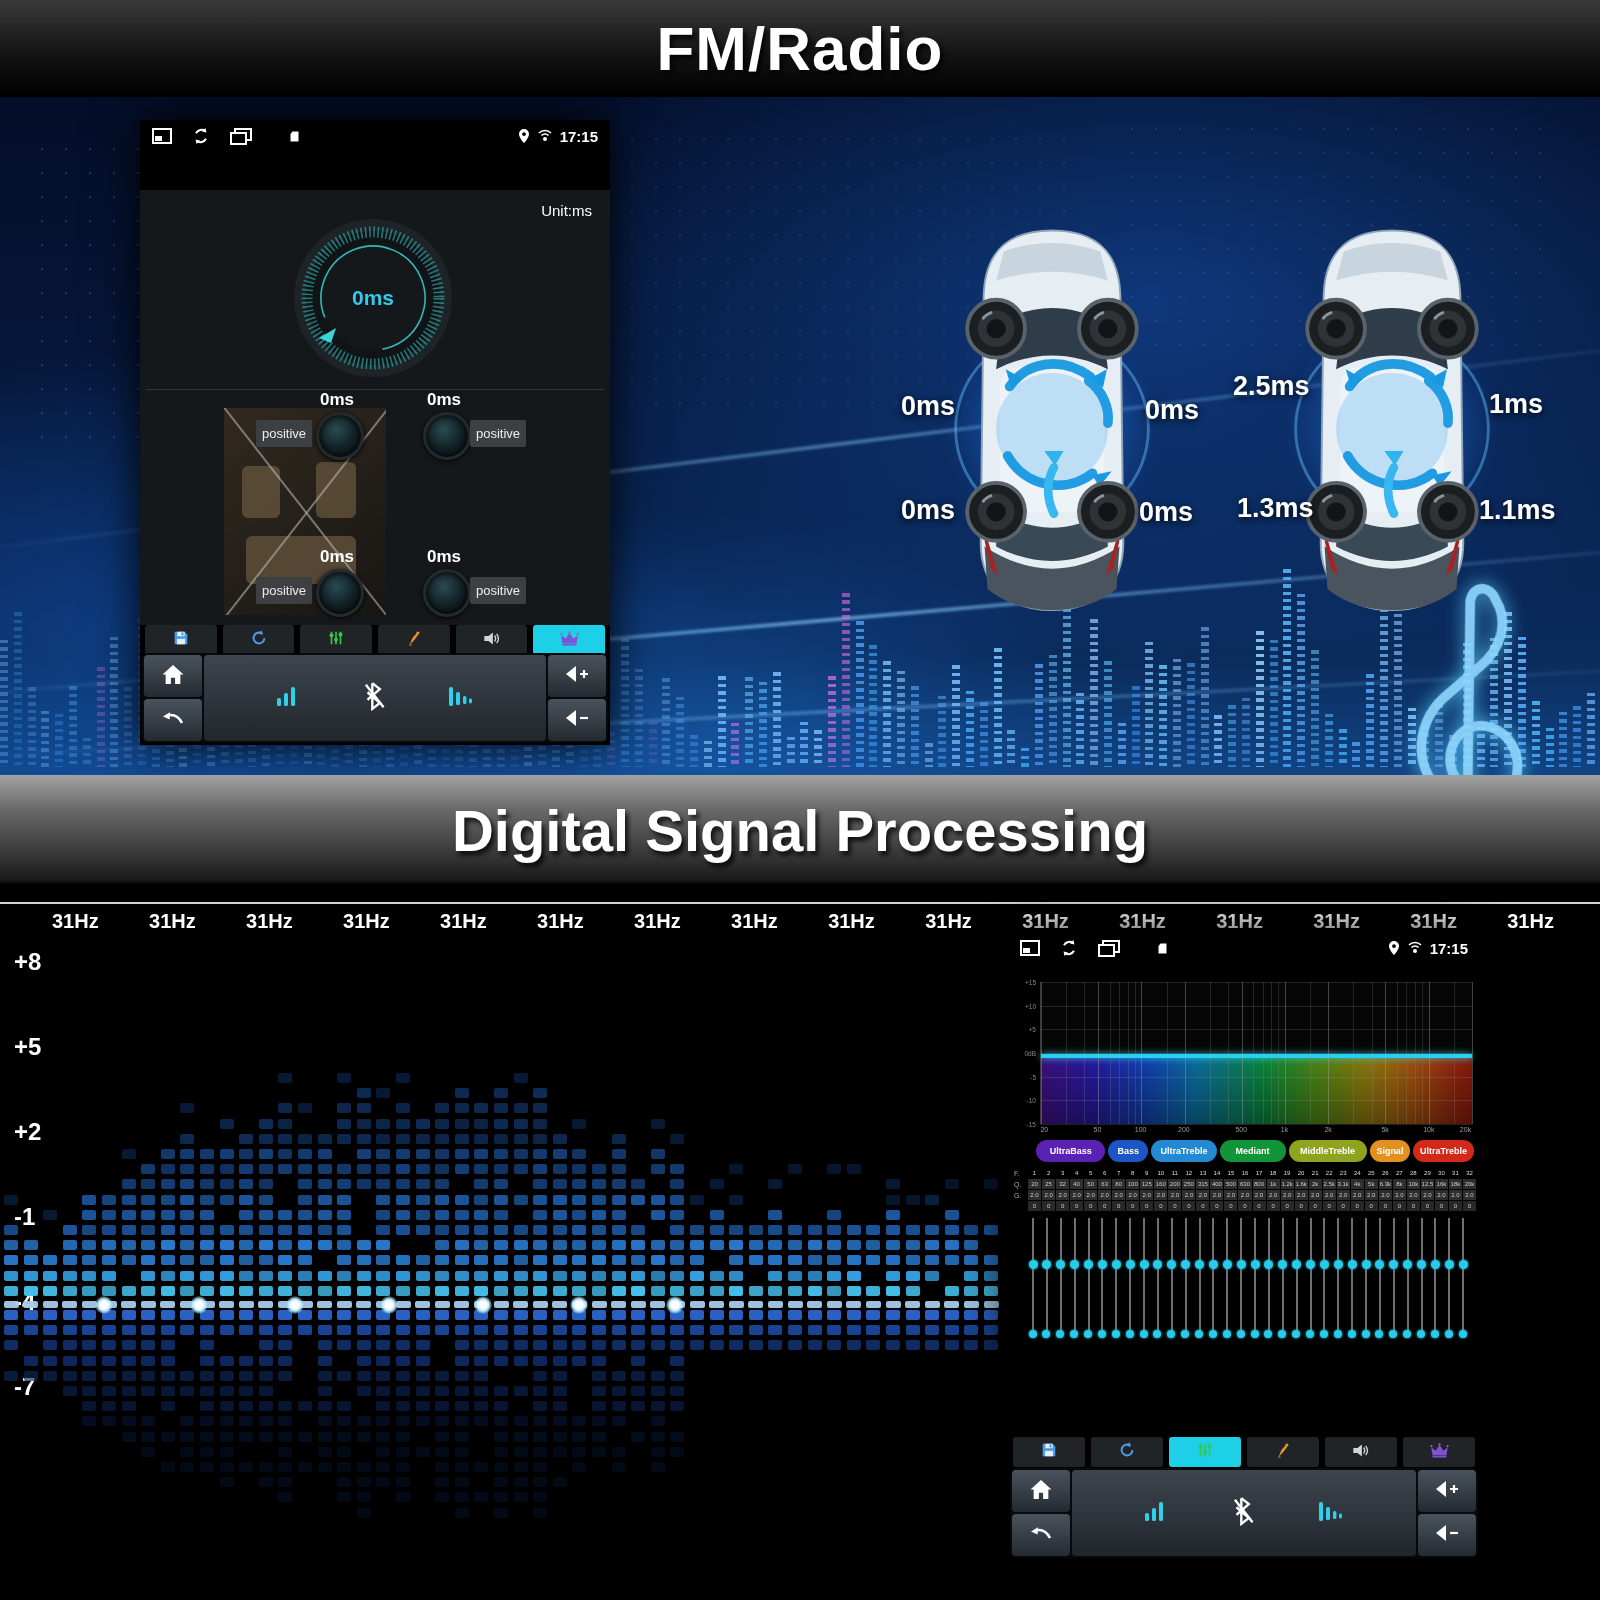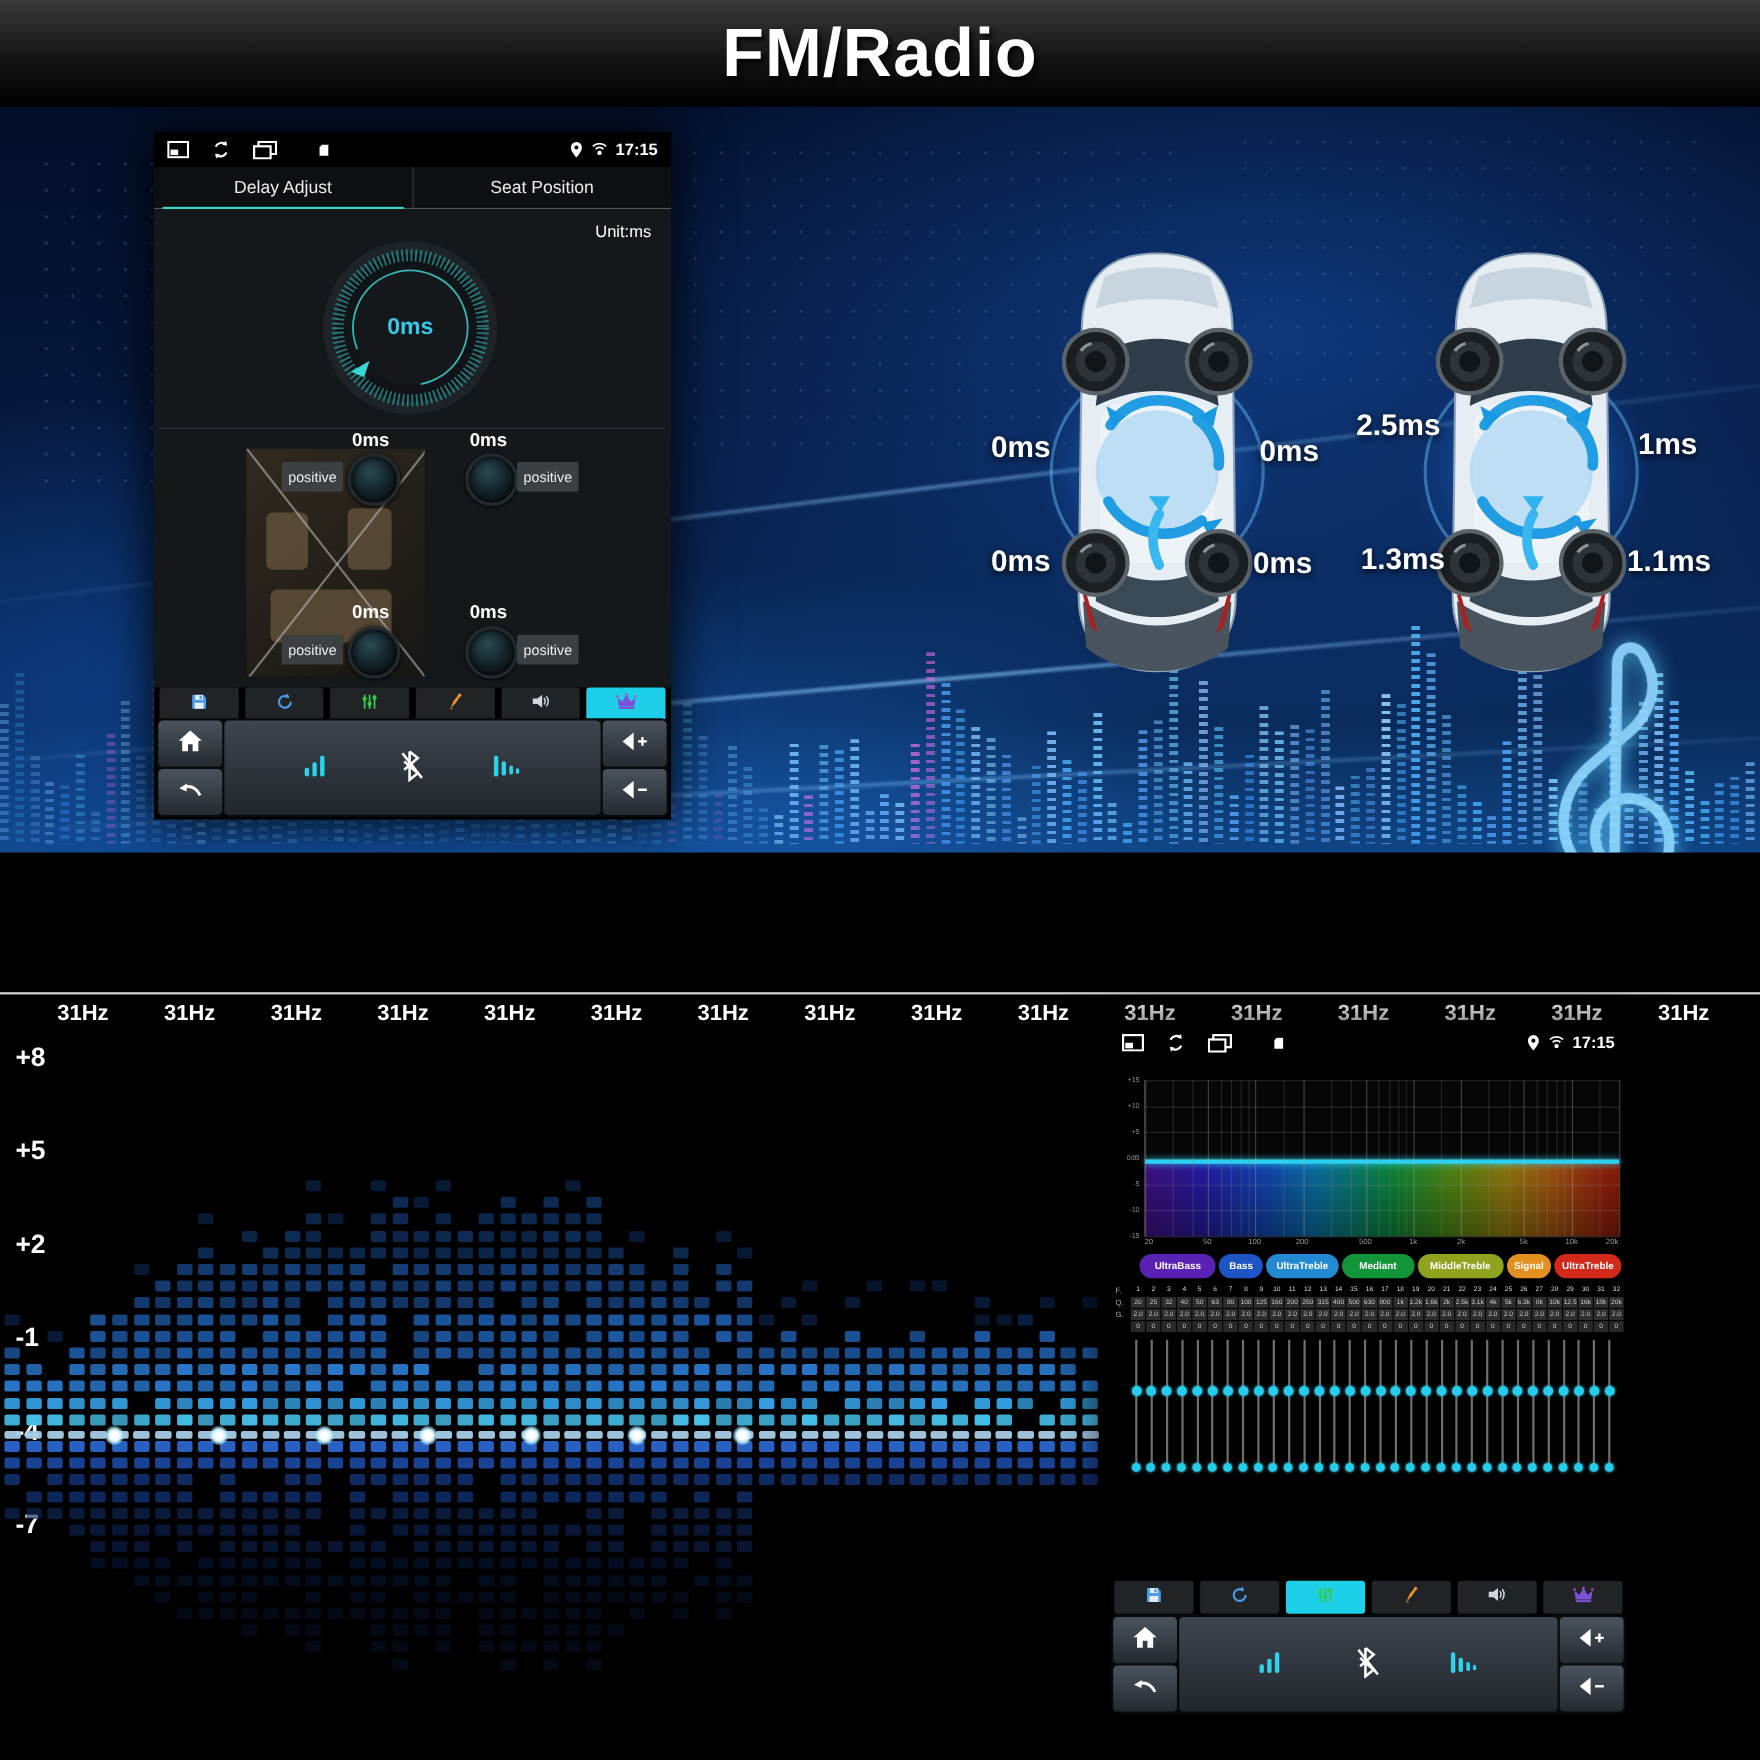--- a/index.html
+++ b/index.html
@@ -313,24 +313,20 @@
             </span>
             <span class="sbi">
               <svg width="16" height="14" viewBox="0 0 16 14">
                 <circle cx="8" cy="10" r="2" fill="#fff"></circle>
                 <path d="M4.5,6.5 a5,5 0 0 1 7,0 M2,4 a8.5,8.5 0 0 1 12,0" stroke="#fff" stroke-width="1.6" fill="none"></path>
               </svg>
             </span>
             <span class="sb-time">17:15</span>
           </span>
         </div>
-      <div class="tabs">
-        <div class="tab active">Delay Adjust</div>
-        <div class="tab">Seat Position</div>
-      </div>
       <div class="content">
         <div class="unit">Unit:ms</div>
         <div class="dial">
           <svg viewBox="0 0 160 160" width="160" height="160">
             <circle cx="80" cy="80" r="73" fill="#101417" stroke="#1d2327" stroke-width="12"></circle>
             <circle cx="80" cy="80" r="66" fill="none" stroke="#2c8a8a" stroke-width="11" stroke-dasharray="1.6,2.6" opacity=".85"></circle>
             <circle cx="80" cy="80" r="52" fill="#14181b"></circle>
             <circle cx="80" cy="80" r="52" fill="none" stroke="#36b6b6" stroke-width="1.6" stroke-dasharray="255 72" transform="rotate(158 80 80)"></circle>
             <path d="M26,120 l17,-10 -5,15 z" fill="#3ad6d6"></path>
           </svg>
@@ -571,20 +567,23 @@
   <path d="M154,288 a17,17 0 0 1 10,-7" stroke="#8a949c" stroke-width="3" fill="none"></path>
             </g>
 </svg></div>
       <span class="car-label" style="left:0px;top:148px">2.5ms</span>
       <span class="car-label" style="left:256px;top:166px">1ms</span>
       <span class="car-label" style="left:4px;top:270px">1.3ms</span>
       <span class="car-label" style="left:246px;top:272px">1.1ms</span>
     </div>
   </section>
 
+  <section class="banner-dsp">
+    <h2>Digital Signal Processing</h2>
+  </section>
 
   <section class="eqsec">
     <div class="hr"></div>
     <div class="freqrow" id="freqrow">
         <span>31Hz</span>
         <span>31Hz</span>
         <span>31Hz</span>
         <span>31Hz</span>
         <span>31Hz</span>
         <span>31Hz</span>

